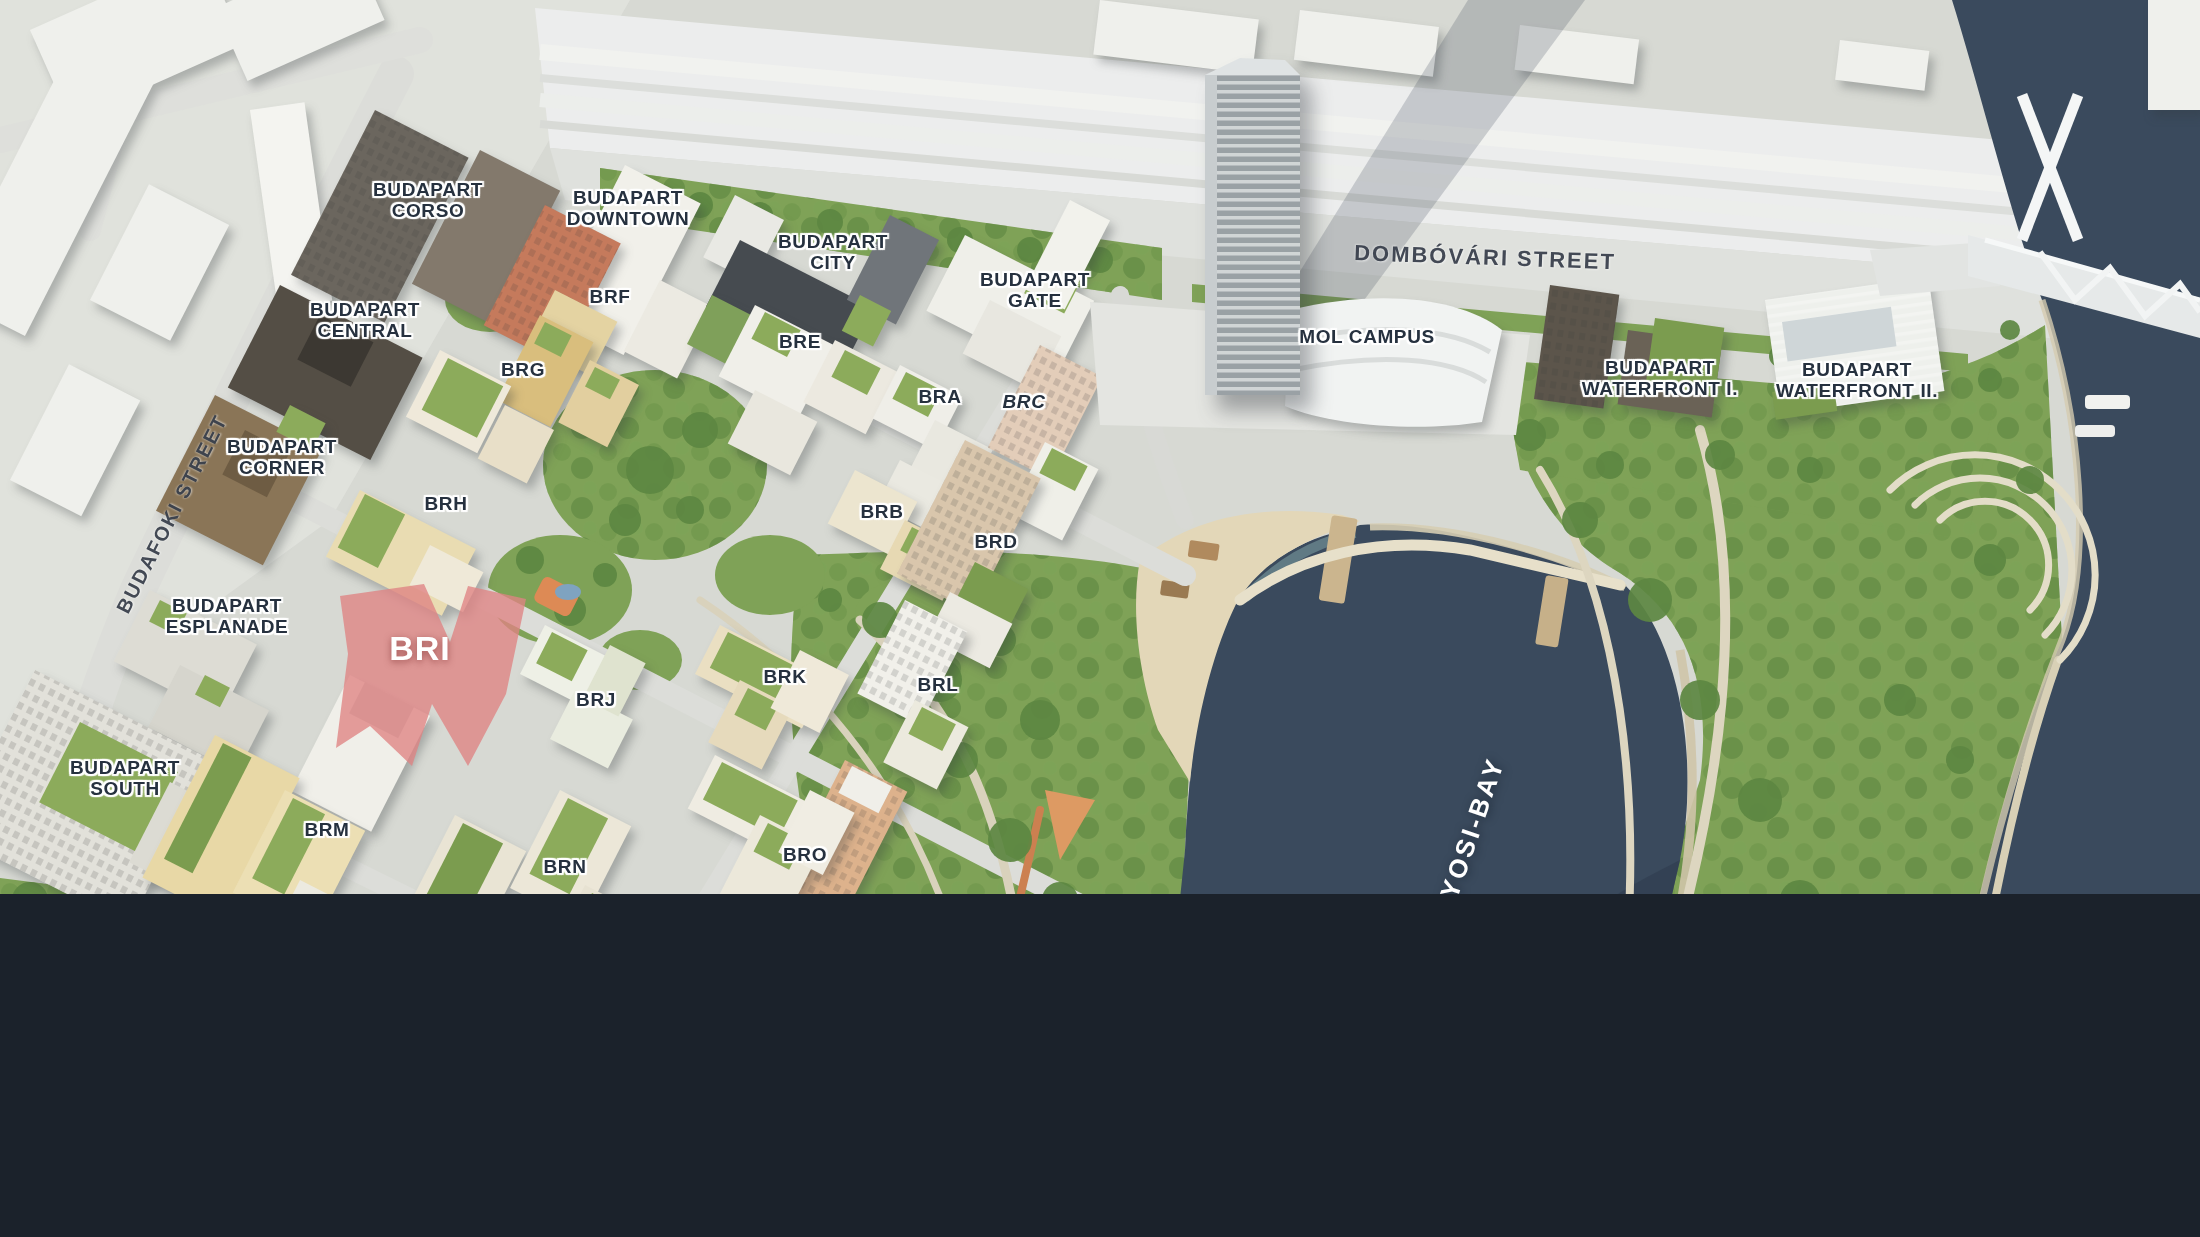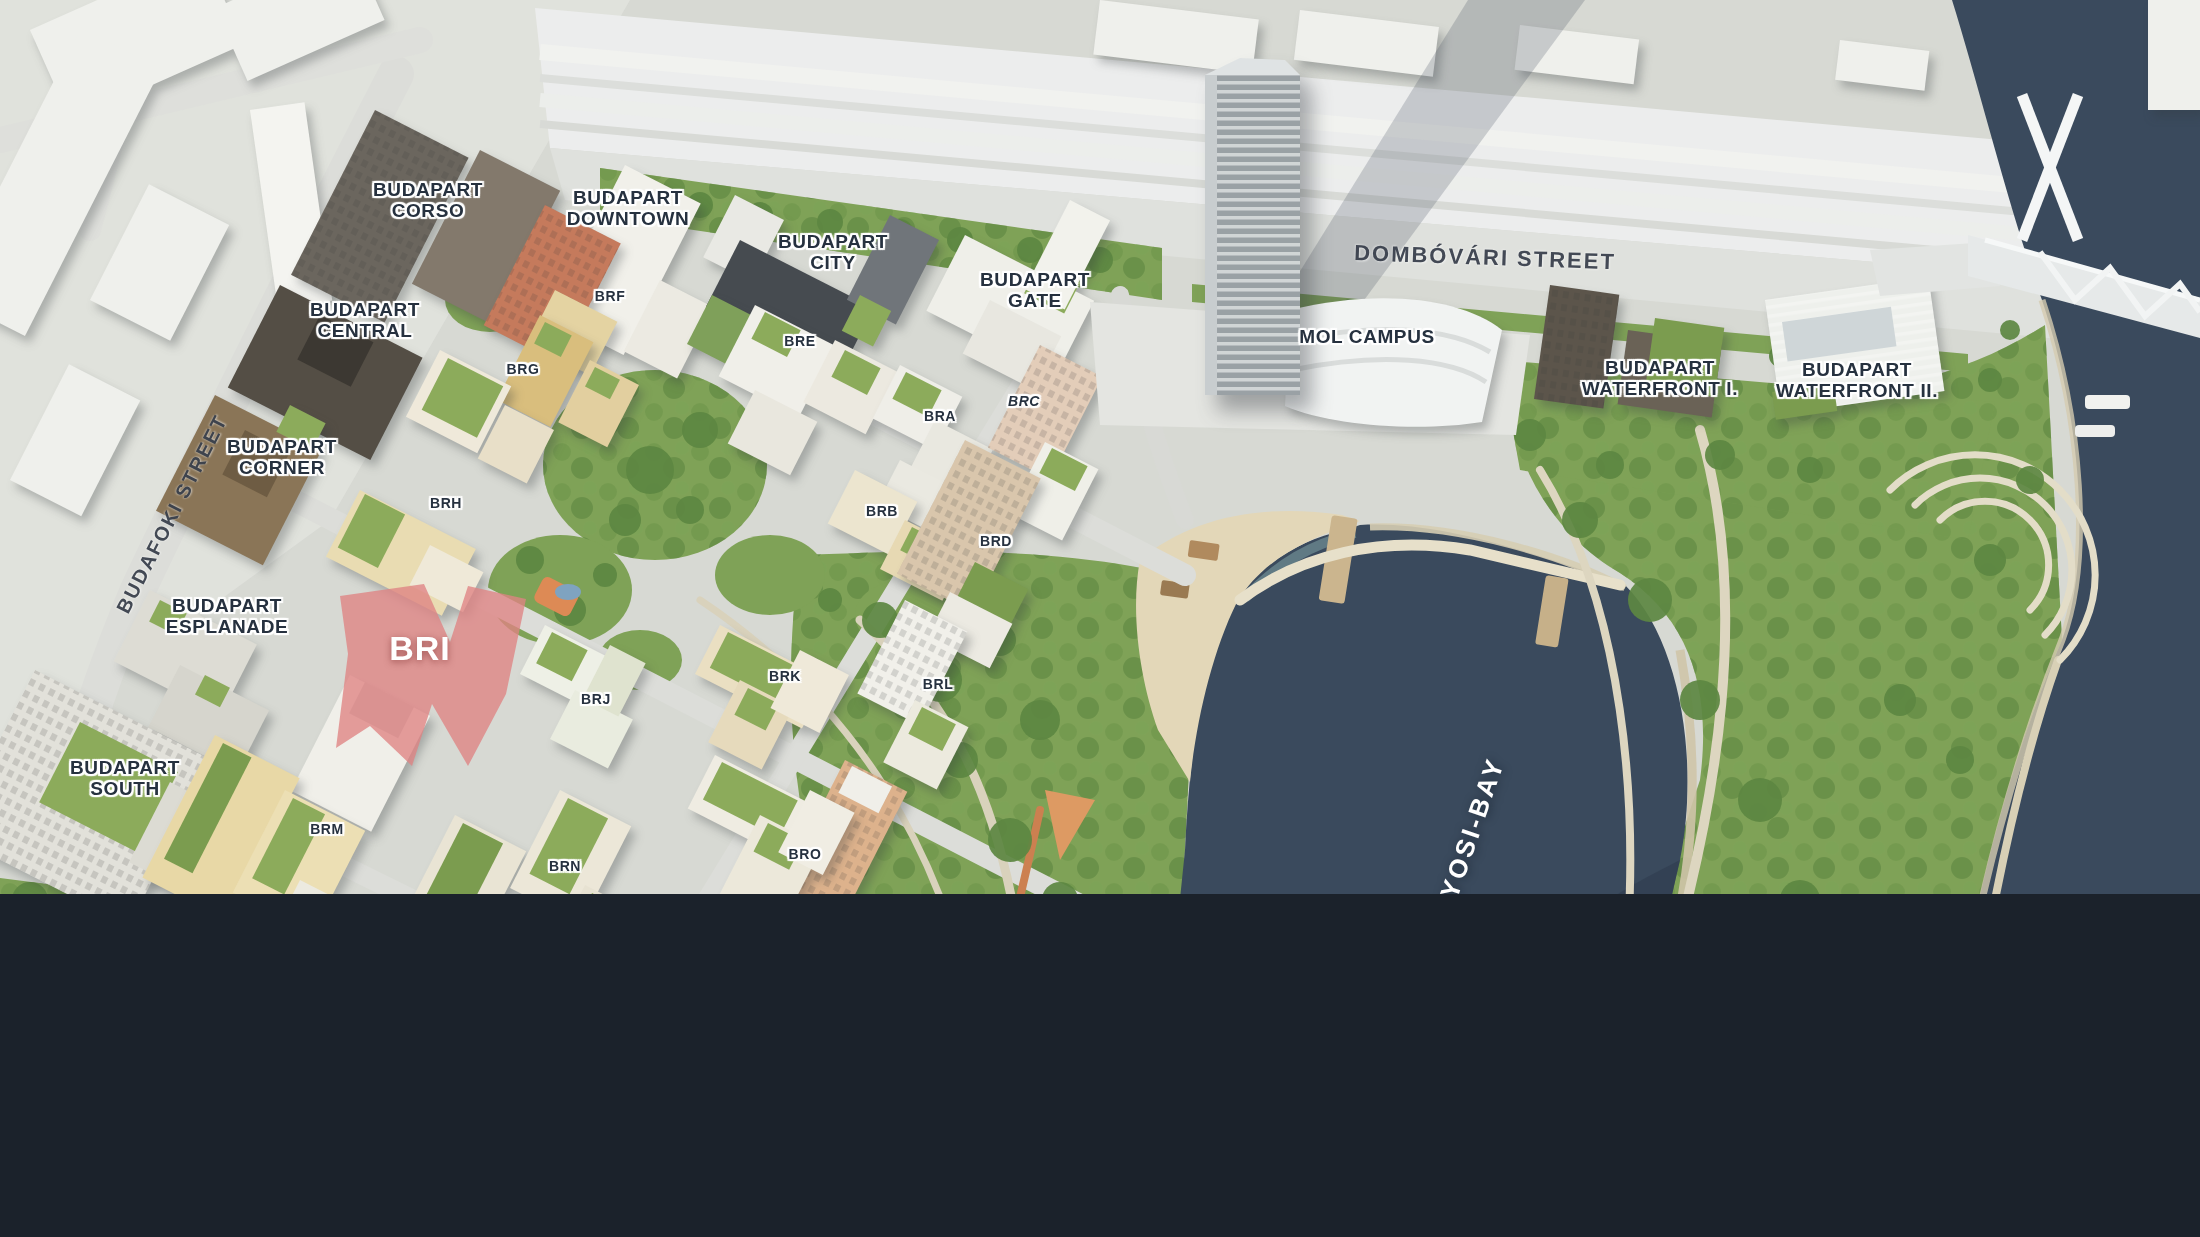--- a/index.html
+++ b/index.html
@@ -9,21 +9,21 @@
   .scene svg{position:absolute;inset:0;display:block;}
   .bld{filter:drop-shadow(5px 7px 5px rgba(50,55,60,.30));}
   .bld-tall{filter:drop-shadow(12px 16px 10px rgba(45,50,58,.38));}
   .labels{position:absolute;inset:0;}
   .label{position:absolute;text-align:center;white-space:pre-line;line-height:1.12;
          font-weight:700;color:var(--ink,#26313f);transform-origin:center;}
   .style-district,.style-code{
      font-size:19px;letter-spacing:.6px;
      text-shadow:-2px -2px 1px #fff,2px -2px 1px #fff,-2px 2px 1px #fff,2px 2px 1px #fff,
                  -2px 0 1px #fff,2px 0 1px #fff,0 -2px 1px #fff,0 2px 1px #fff;}
-  .style-code{font-size:14px;}
+  .style-code{font-size:19px;}
   .style-street{color:#3a414d;letter-spacing:2px;opacity:.95;
      text-shadow:1px 1px 2px rgba(255,255,255,.55),-1px -1px 2px rgba(255,255,255,.35);}
   .style-water{color:#fff;font-size:26px;letter-spacing:3px;
      text-shadow:0 2px 8px rgba(10,20,30,.5);}
   .style-highlight{color:#fff;font-size:34px;letter-spacing:1px;
      text-shadow:0 2px 7px rgba(110,30,30,.55);}
 </style>
 </head>
 <body>
 
@@ -432,21 +432,21 @@
       <div class="label style-district" style="left: 125px; top: 778px; transform: translate(-50%, -50%) rotate(0deg);">BUDAPART
 SOUTH</div>
       <div class="label style-district" style="left: 1367px; top: 337px; transform: translate(-50%, -50%) rotate(0deg);">MOL CAMPUS</div>
       <div class="label style-district" style="left: 1660px; top: 378px; transform: translate(-50%, -50%) rotate(0deg);">BUDAPART
 WATERFRONT I.</div>
       <div class="label style-district" style="left: 1857px; top: 380px; transform: translate(-50%, -50%) rotate(0deg);">BUDAPART
 WATERFRONT II.</div>
       <div class="label style-code" style="left: 610px; top: 297px; transform: translate(-50%, -50%) rotate(0deg);">BRF</div>
       <div class="label style-code" style="left: 523px; top: 370px; transform: translate(-50%, -50%) rotate(0deg);">BRG</div>
       <div class="label style-code" style="left: 800px; top: 342px; transform: translate(-50%, -50%) rotate(0deg);">BRE</div>
-      <div class="label style-code" style="left: 940px; top: 397px; transform: translate(-50%, -50%) rotate(0deg); margin-top: 20px;">BRA</div>
+      <div class="label style-code" style="left: 940px; top: 397px; transform: translate(-50%, -50%) rotate(0deg);">BRA</div>
       <div class="label style-code" style="left: 1024px; top: 402px; transform: translate(-50%, -50%) rotate(0deg); font-style: italic;">BRC</div>
       <div class="label style-code" style="left: 446px; top: 504px; transform: translate(-50%, -50%) rotate(0deg);">BRH</div>
       <div class="label style-code" style="left: 882px; top: 512px; transform: translate(-50%, -50%) rotate(0deg);">BRB</div>
       <div class="label style-code" style="left: 996px; top: 542px; transform: translate(-50%, -50%) rotate(0deg);">BRD</div>
       <div class="label style-highlight" style="left: 420px; top: 648px; transform: translate(-50%, -50%) rotate(0deg);">BRI</div>
       <div class="label style-code" style="left: 596px; top: 700px; transform: translate(-50%, -50%) rotate(0deg);">BRJ</div>
       <div class="label style-code" style="left: 785px; top: 677px; transform: translate(-50%, -50%) rotate(0deg);">BRK</div>
       <div class="label style-code" style="left: 938px; top: 685px; transform: translate(-50%, -50%) rotate(0deg);">BRL</div>
       <div class="label style-code" style="left: 327px; top: 830px; transform: translate(-50%, -50%) rotate(0deg);">BRM</div>
       <div class="label style-code" style="left: 565px; top: 867px; transform: translate(-50%, -50%) rotate(0deg);">BRN</div>

